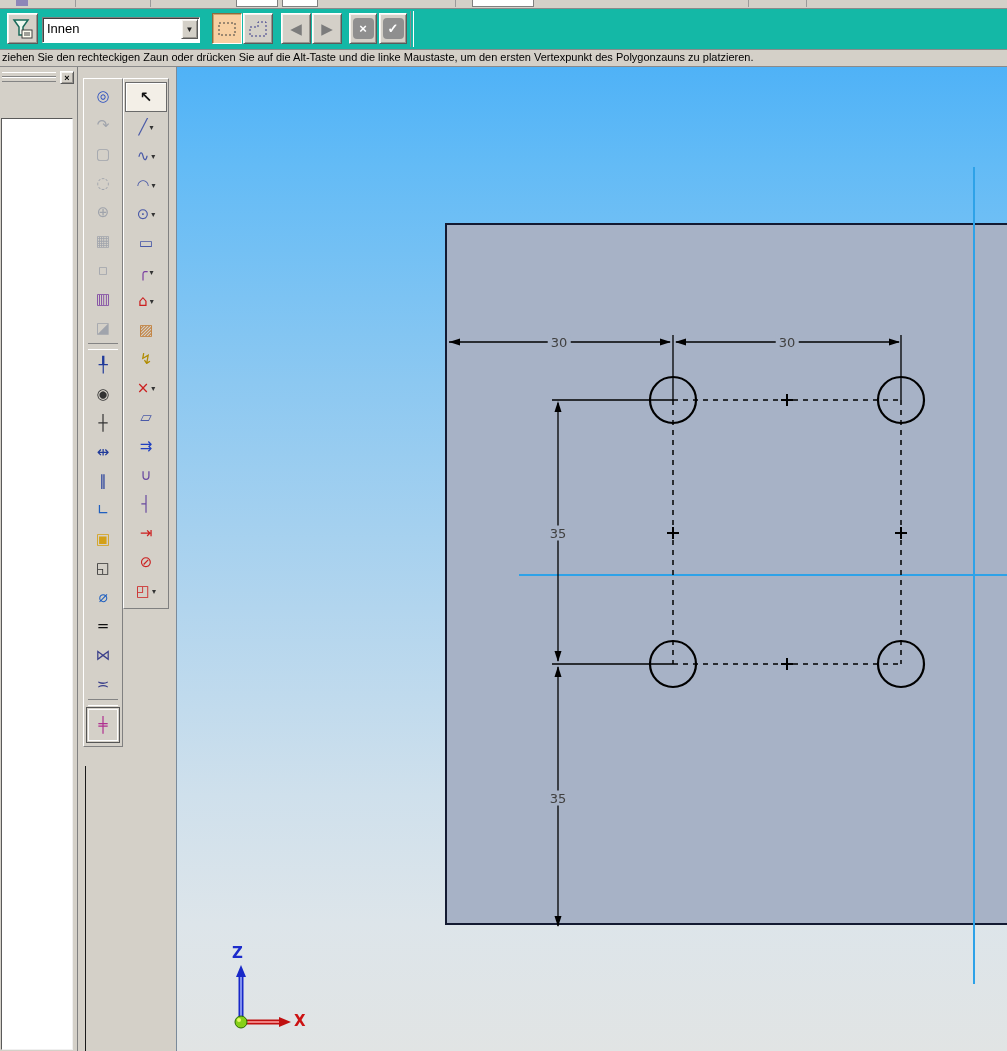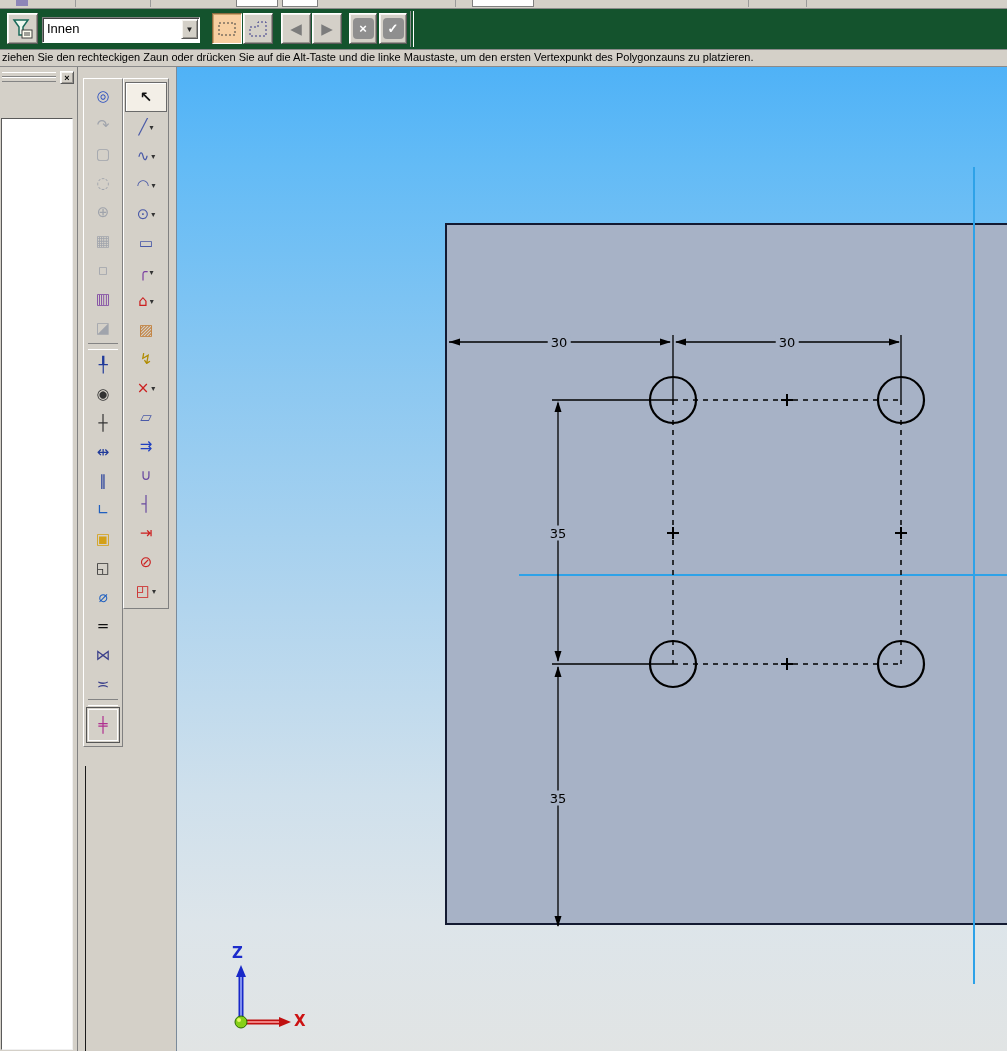--- a/index.html
+++ b/index.html
@@ -10,21 +10,21 @@
          box-shadow:inset 1px 1px 0 #f4f2ee, inset -1px -1px 0 #9a9690;
          display:flex;align-items:center;justify-content:center;box-sizing:border-box;}
   .sunken{border:1px solid;border-color:#808080 #ffffff #ffffff #808080;
           box-shadow:inset 1px 1px 0 #404040;}
   
   #top-sliver{position:absolute;left:0;top:0;width:1007px;height:8px;background:#d4d0c8;border-bottom:1px solid #8a8a8a;}
   #top-sliver .tick{position:absolute;top:0;width:1px;height:7px;background:#9a9a9a;}
   #top-sliver .wbox{position:absolute;top:0;height:6px;background:#fff;border:1px solid #808080;border-top:none;}
   #top-sliver .pic{position:absolute;left:16px;top:0;width:12px;height:6px;background:#8d86b8;}
   
-  #main-toolbar{position:absolute;left:0;top:9px;width:1007px;height:40px;background:#14532d;border-bottom:1px solid #8a8a8a;}
+  #main-toolbar{position:absolute;left:0;top:9px;width:1007px;height:40px;background:#14b8a6;border-bottom:1px solid #8a8a8a;}
   #filter-btn{position:absolute;left:7px;top:4px;width:31px;height:31px;}
   #combo{position:absolute;left:42px;top:8px;width:156px;height:24px;background:#fff;}
   #combo .val{position:absolute;left:4px;top:3px;font-size:13px;color:#000;}
   #combo .cbtn{position:absolute;right:1px;top:1px;width:17px;height:20px;font-size:8px;color:#222;}
   .tb-btn{position:absolute;top:4px;width:30px;height:31px;}
   .chip{width:21px;height:21px;background:#8f8f8f;border-radius:4px;color:#fff;
         display:flex;align-items:center;justify-content:center;font-size:13px;font-weight:bold;}
   .garrow{color:#7c7c7c;font-size:15px;}
   .fence-active{background:#f7cfa2;border-color:#8a6a40 #fff #fff #8a6a40;box-shadow:inset 1px 1px 0 #caa36c;}
   #tb-sep{position:absolute;left:410px;top:2px;width:2px;height:36px;border-left:1px solid #8a8a8a;border-right:1px solid #fff;}
@@ -48,21 +48,21 @@
   .tbtn .glyph{font-size:15px;line-height:1;font-family:"DejaVu Sans", sans-serif;}
   .tbtn .dd{font-size:8px;color:#333;margin-left:2px;}
   .tbtn.active{border:1px solid #6a6a6a;background:#f3efe7;box-shadow:inset 1px 1px 0 #fff;}
   .tbtn.boxed{border:1px solid #555;outline:1px solid #fdfdfd;outline-offset:-3px;width:32px;height:34px;}
   .tsep{width:30px;height:7px;margin:1px auto;border-top:1px solid #848484;border-bottom:1px solid #ffffff;box-sizing:border-box;}
   
   #viewport{position:absolute;left:176px;top:67px;width:831px;height:984px;overflow:hidden;border-left:1px solid #7a8a9a;
     background:linear-gradient(180deg,#4fb2f7 0%,#63bbf6 10%,#8cc8f1 32%,#b2d5ee 55%,#cfe0ec 74%,#dde5ea 87%,#e1e4e4 100%);}
   #part{position:absolute;left:268px;top:156px;width:600px;height:702px;background:#a7b2c6;border:2px solid #131a32;box-sizing:border-box;}
   #sketch-svg{position:absolute;left:0;top:0;}
-  .dimtext{position:absolute;transform:translate(-50%,-50%);background:#a7b2c6;color:#000000;
+  .dimtext{position:absolute;transform:translate(-50%,-50%);background:#a7b2c6;color:#404040;
            font-family:"DejaVu Sans", sans-serif;font-size:13px;padding:0 3px;line-height:15px;}
   .axis-label{position:absolute;font-weight:bold;font-size:15px;font-family:"DejaVu Sans", sans-serif;}
   #axis-z-label{left:55px;top:877px;color:#1c2ccc;}
   #axis-x-label{left:117px;top:945px;color:#cc1212;}
 </style>
 </head>
 <body>
 
 <div id="top-sliver">
   <div class="pic"></div>

